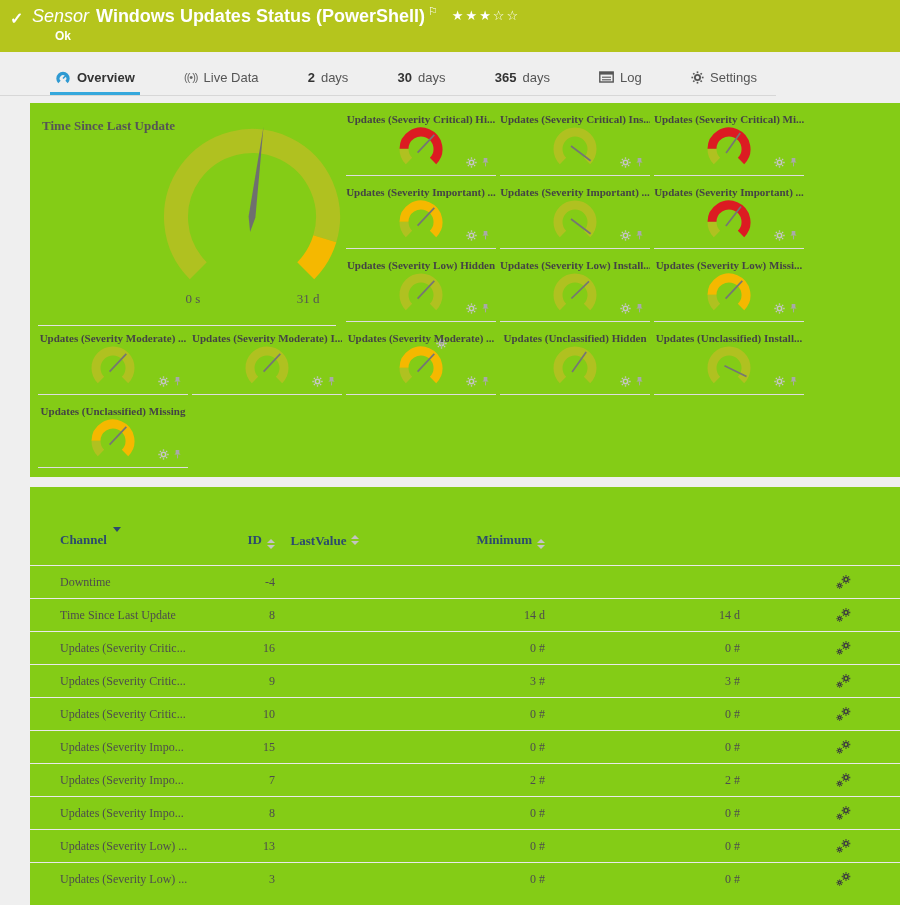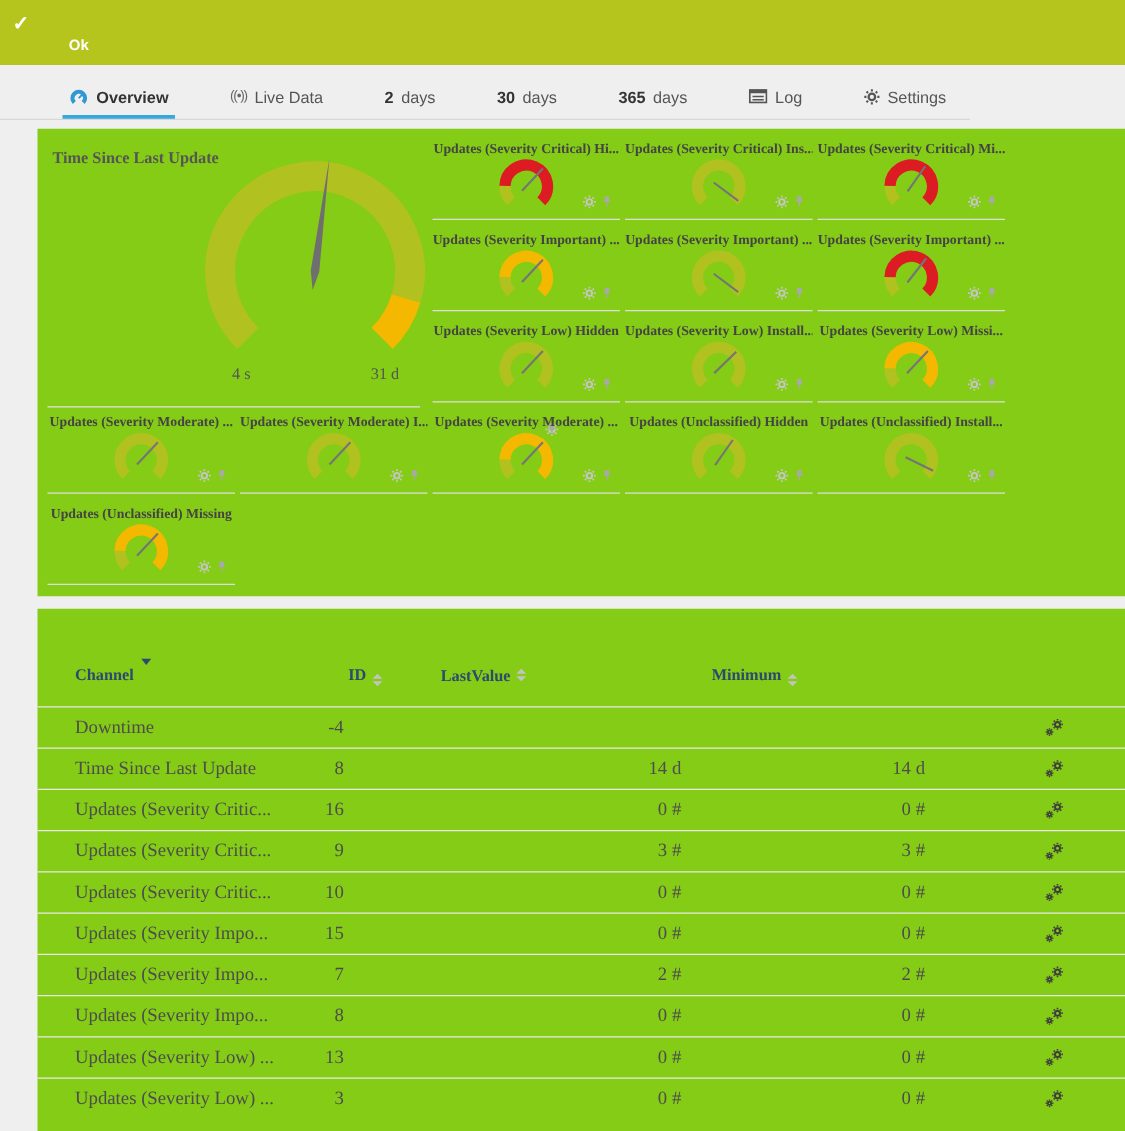--- a/index.html
+++ b/index.html
@@ -35,42 +35,45 @@
   .bigcell svg{position:absolute;left:108px;top:16px;}
   .bg-label{position:absolute;top:182px;width:44px;text-align:center;font-size:13px;color:#555;}
   .cell-icons{position:absolute;right:5px;bottom:3px;display:flex;gap:3px;align-items:flex-end;}
   .mini{position:absolute;width:150px;height:66px;border-bottom:1px solid #ddd;text-align:center;}
   .mini-title{font-size:11px;font-weight:bold;color:#444;white-space:nowrap;overflow:hidden;margin-top:4px;}
   .mini svg.mg{display:block;margin:1px auto 0;}
   
   #table-panel{left:30px;top:487px;width:870px;height:418px;}
   .tbl-head,.tbl-row{display:grid;grid-template-columns:170px 45px 100px 170px 195px 1fr;
     box-sizing:border-box;padding-left:30px;padding-right:20px;align-items:center;}
-  .tbl-head{padding-top:44px;padding-bottom:16px;color:#2c4a6e;font-size:13px;font-weight:bold;gap:31px;}
+  .tbl-head{padding-top:44px;padding-bottom:16px;color:#2c4a6e;font-size:13px;font-weight:bold;}
   .th{display:flex;align-items:center;}
   .th.right{justify-content:flex-end;}
   .th.center{justify-content:center;}
   .th-stack{display:flex;flex-direction:row;align-items:center;line-height:15px;}
   .th-stack .row2{display:flex;align-items:center;}
   .sort{display:inline-flex;flex-direction:column;gap:2px;margin-left:5px;}
   .sort i{display:block;width:0;height:0;border-left:4px solid transparent;border-right:4px solid transparent;}
   .sort .up{border-bottom:4px solid #c3c3c3;}
   .sort .dn{border-top:4px solid #c3c3c3;}
   .sort-active{margin-left:6px;width:0;height:0;border-left:4px solid transparent;border-right:4px solid transparent;border-top:5px solid #2c4a6e;}
-  .tbl-row{height:33px;border-top:1px solid #e9e9e9;font-size:15px;color:#4d4d4d;}
+  .tbl-row{height:33px;border-top:1px solid #e9e9e9;font-size:12px;color:#4d4d4d;}
   .td.right{text-align:right;}
   .td.center{text-align:center;}
   .td-icon{justify-self:end;margin-right:28px;display:flex;cursor:pointer;}
   .td-name{white-space:nowrap;overflow:hidden;}
 </style>
 </head>
 <body>
 
 <div class="green-bar">
   <span class="gb-check">✓</span>
+  <div class="gb-line">
+    <span class="gb-kind">Sensor</span><span class="gb-title">Windows Updates Status (PowerShell)</span><span class="gb-flag">⚐</span><span class="gb-stars" id="stars"><span>★</span><span>★</span><span>★</span><span>☆</span><span>☆</span></span>
+  </div>
   <span class="gb-status">Ok</span>
 </div>
 
 <div class="tabbar" id="tabbar">
     <div class="tab active">
       <span class="ticon">
         <svg width="16" height="14" viewBox="0 0 16 14">
           <path d="M 4.46 12.04 A 5 5 0 1 1 11.54 12.04" stroke="#2f9ad2" stroke-width="3.4" fill="none"></path>
           <line x1="8" y1="8.5" x2="11.6" y2="4.9" stroke="#2f9ad2" stroke-width="1.6"></line>
         </svg>
@@ -125,21 +128,21 @@
   </div>
 
 <div class="panel" id="overview-panel">
   <div class="bigcell">
     <span class="bg-title">Time Since Last Update</span>
     <svg id="big-gauge-svg" width="212" height="160" viewBox="0 0 212 160">
         <path d="M 52.26 145.74 A 76 76 0 1 1 178.81 113.78" stroke="#b0c120" stroke-width="24" fill="none"></path>
         <path d="M 178.81 113.78 A 76 76 0 0 1 159.74 145.74" stroke="#f5b800" stroke-width="24" fill="none"></path>
         <polygon points="117.5,1.7 109.4,92.4 104.1,106.9 102.6,91.6" fill="#6f6f6f"></polygon>
       </svg>
-    <span class="bg-label" style="left:133px;">4 s</span>
+    <span class="bg-label" style="left:133px;">0 s</span>
     <span class="bg-label" style="left:248px;">31 d</span>
     <span class="cell-icons" id="big-icons">
         <span>
           <svg width="11" height="11" viewBox="0 0 12 12">
             <circle cx="6" cy="6" r="2.4" fill="none" stroke="#c6c6c6" stroke-width="1.7"></circle>
             <line x1="6.00" y1="2.00" x2="6.00" y2="0.40" stroke="#c6c6c6" stroke-width="1.5"></line>
             <line x1="8.83" y1="3.17" x2="9.96" y2="2.04" stroke="#c6c6c6" stroke-width="1.5"></line>
             <line x1="10.00" y1="6.00" x2="11.60" y2="6.00" stroke="#c6c6c6" stroke-width="1.5"></line>
             <line x1="8.83" y1="8.83" x2="9.96" y2="9.96" stroke="#c6c6c6" stroke-width="1.5"></line>
             <line x1="6.00" y1="10.00" x2="6.00" y2="11.60" stroke="#c6c6c6" stroke-width="1.5"></line>

